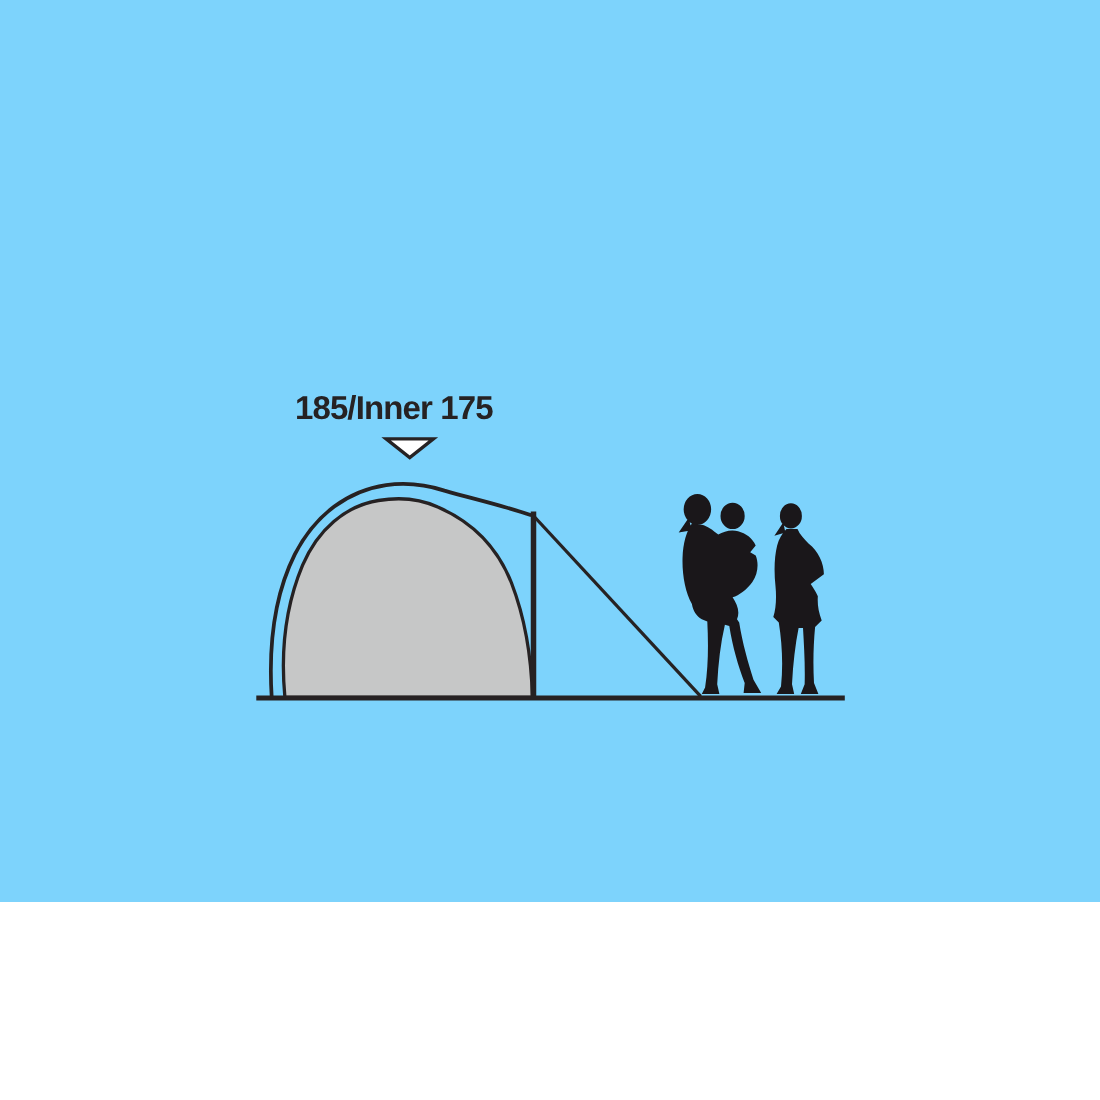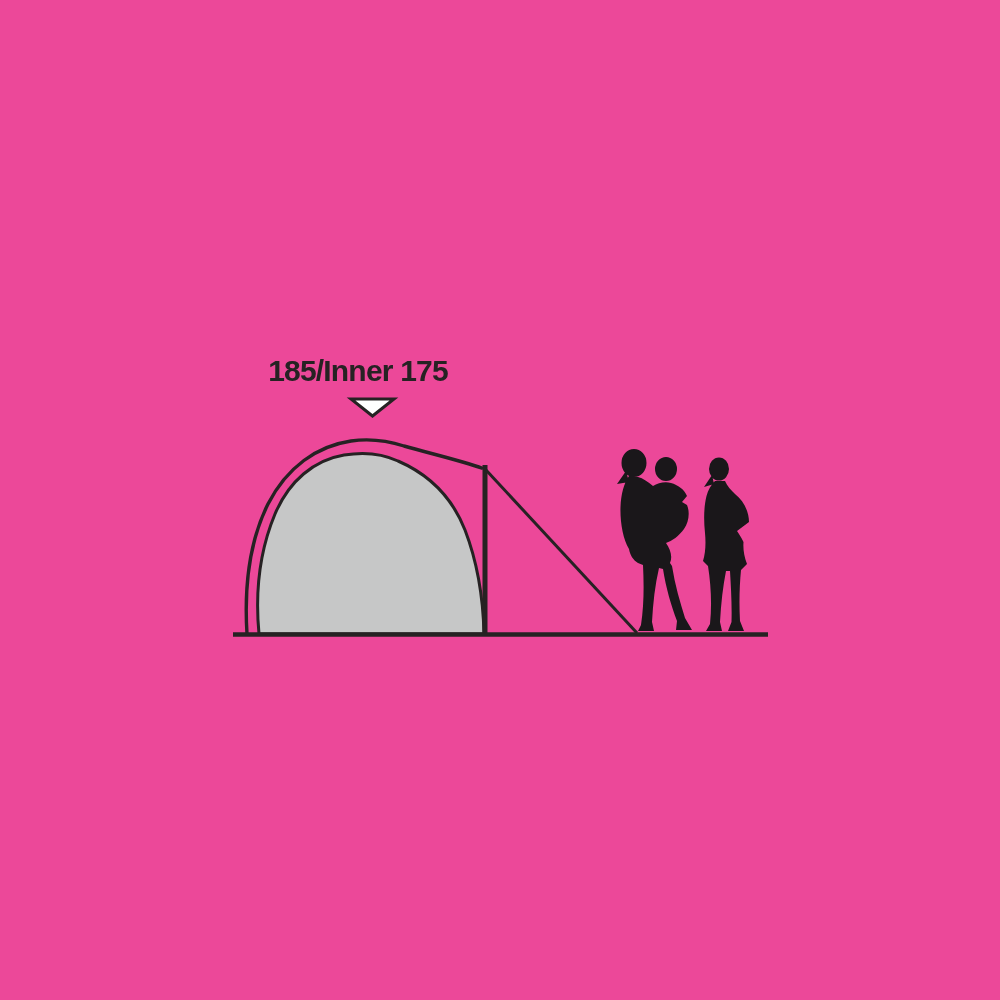--- a/index.html
+++ b/index.html
@@ -3,22 +3,22 @@
 <meta charset="utf-8">
 <style>
   html, body {
     margin: 0;
     padding: 0;
     background: #ffffff;
   }
   .canvas {
     position: relative;
     width: 1000px;
-    height: 1000px;
-    background: #ec4899;
+    height: 820px;
+    background: #7dd3fc;
     overflow: hidden;
     font-family: "Liberation Sans", sans-serif;
   }
   .canvas svg {
     position: absolute;
     left: 0;
     top: 0;
     width: 1000px;
     height: 1000px;
   }

